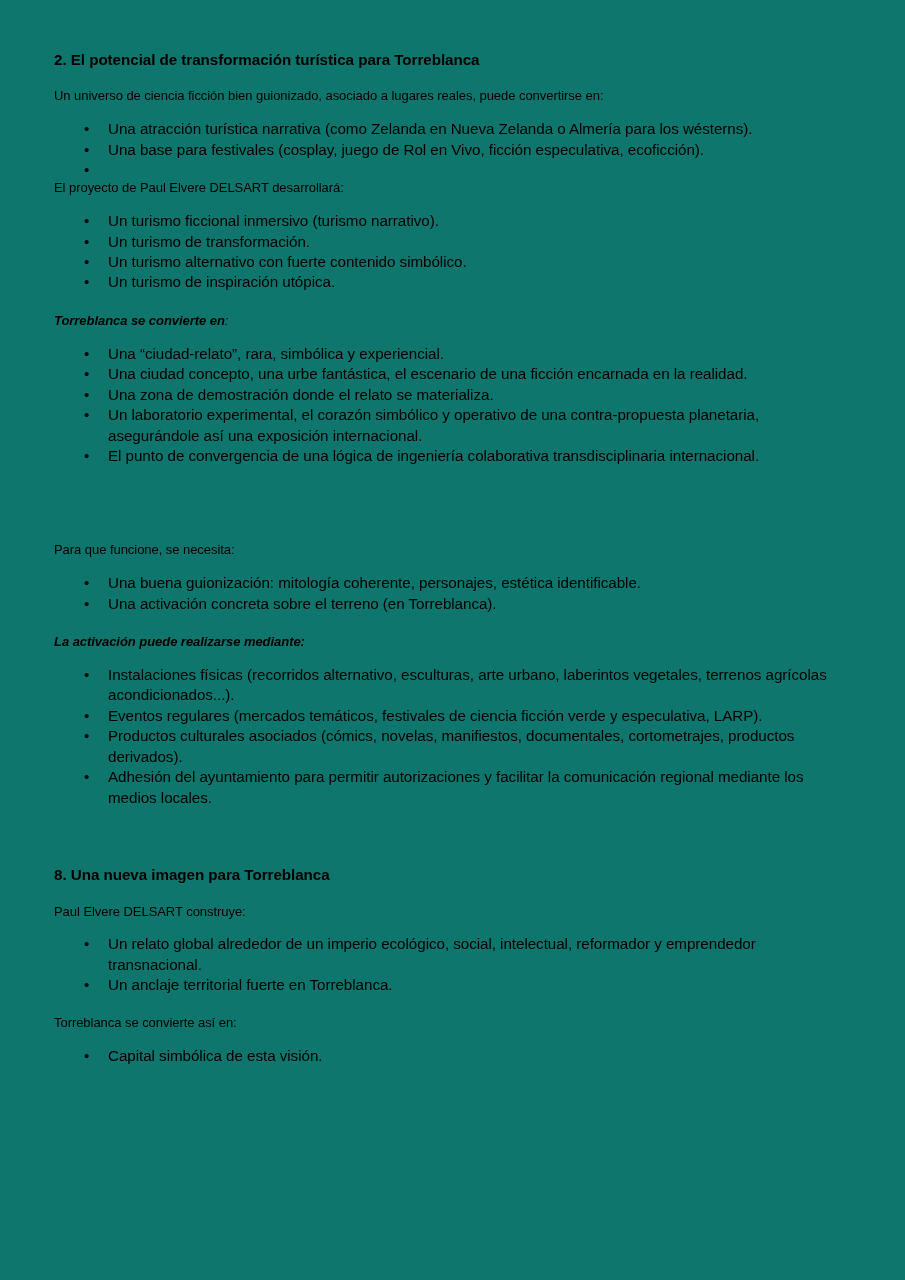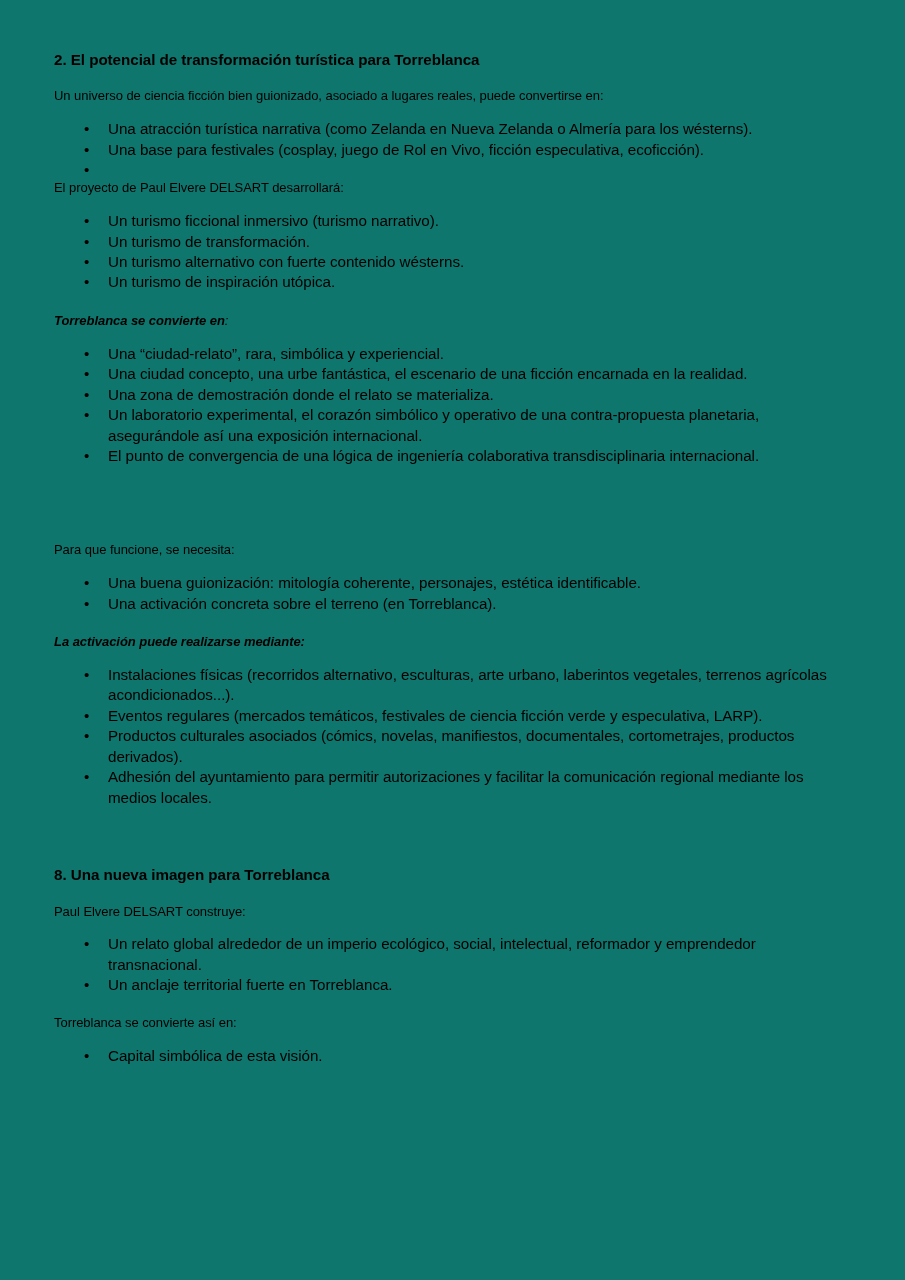--- a/index.html
+++ b/index.html
@@ -115,21 +115,21 @@
       <li>
         <span class="bullet-mark">•</span>
         <span>Un turismo ficcional inmersivo (turismo narrativo).</span>
       </li>
       <li>
         <span class="bullet-mark">•</span>
         <span>Un turismo de transformación.</span>
       </li>
       <li>
         <span class="bullet-mark">•</span>
-        <span>Un turismo alternativo con fuerte contenido wésterns.</span>
+        <span>Un turismo alternativo con fuerte contenido simbólico.</span>
       </li>
       <li>
         <span class="bullet-mark">•</span>
         <span>Un turismo de inspiración utópica.</span>
       </li>
     </ul>
 
     <div class="sp-list-to-para"></div>
 
     <p class="para bold"><span>Torreblanca se convierte en</span><span class="tail">:</span></p>

